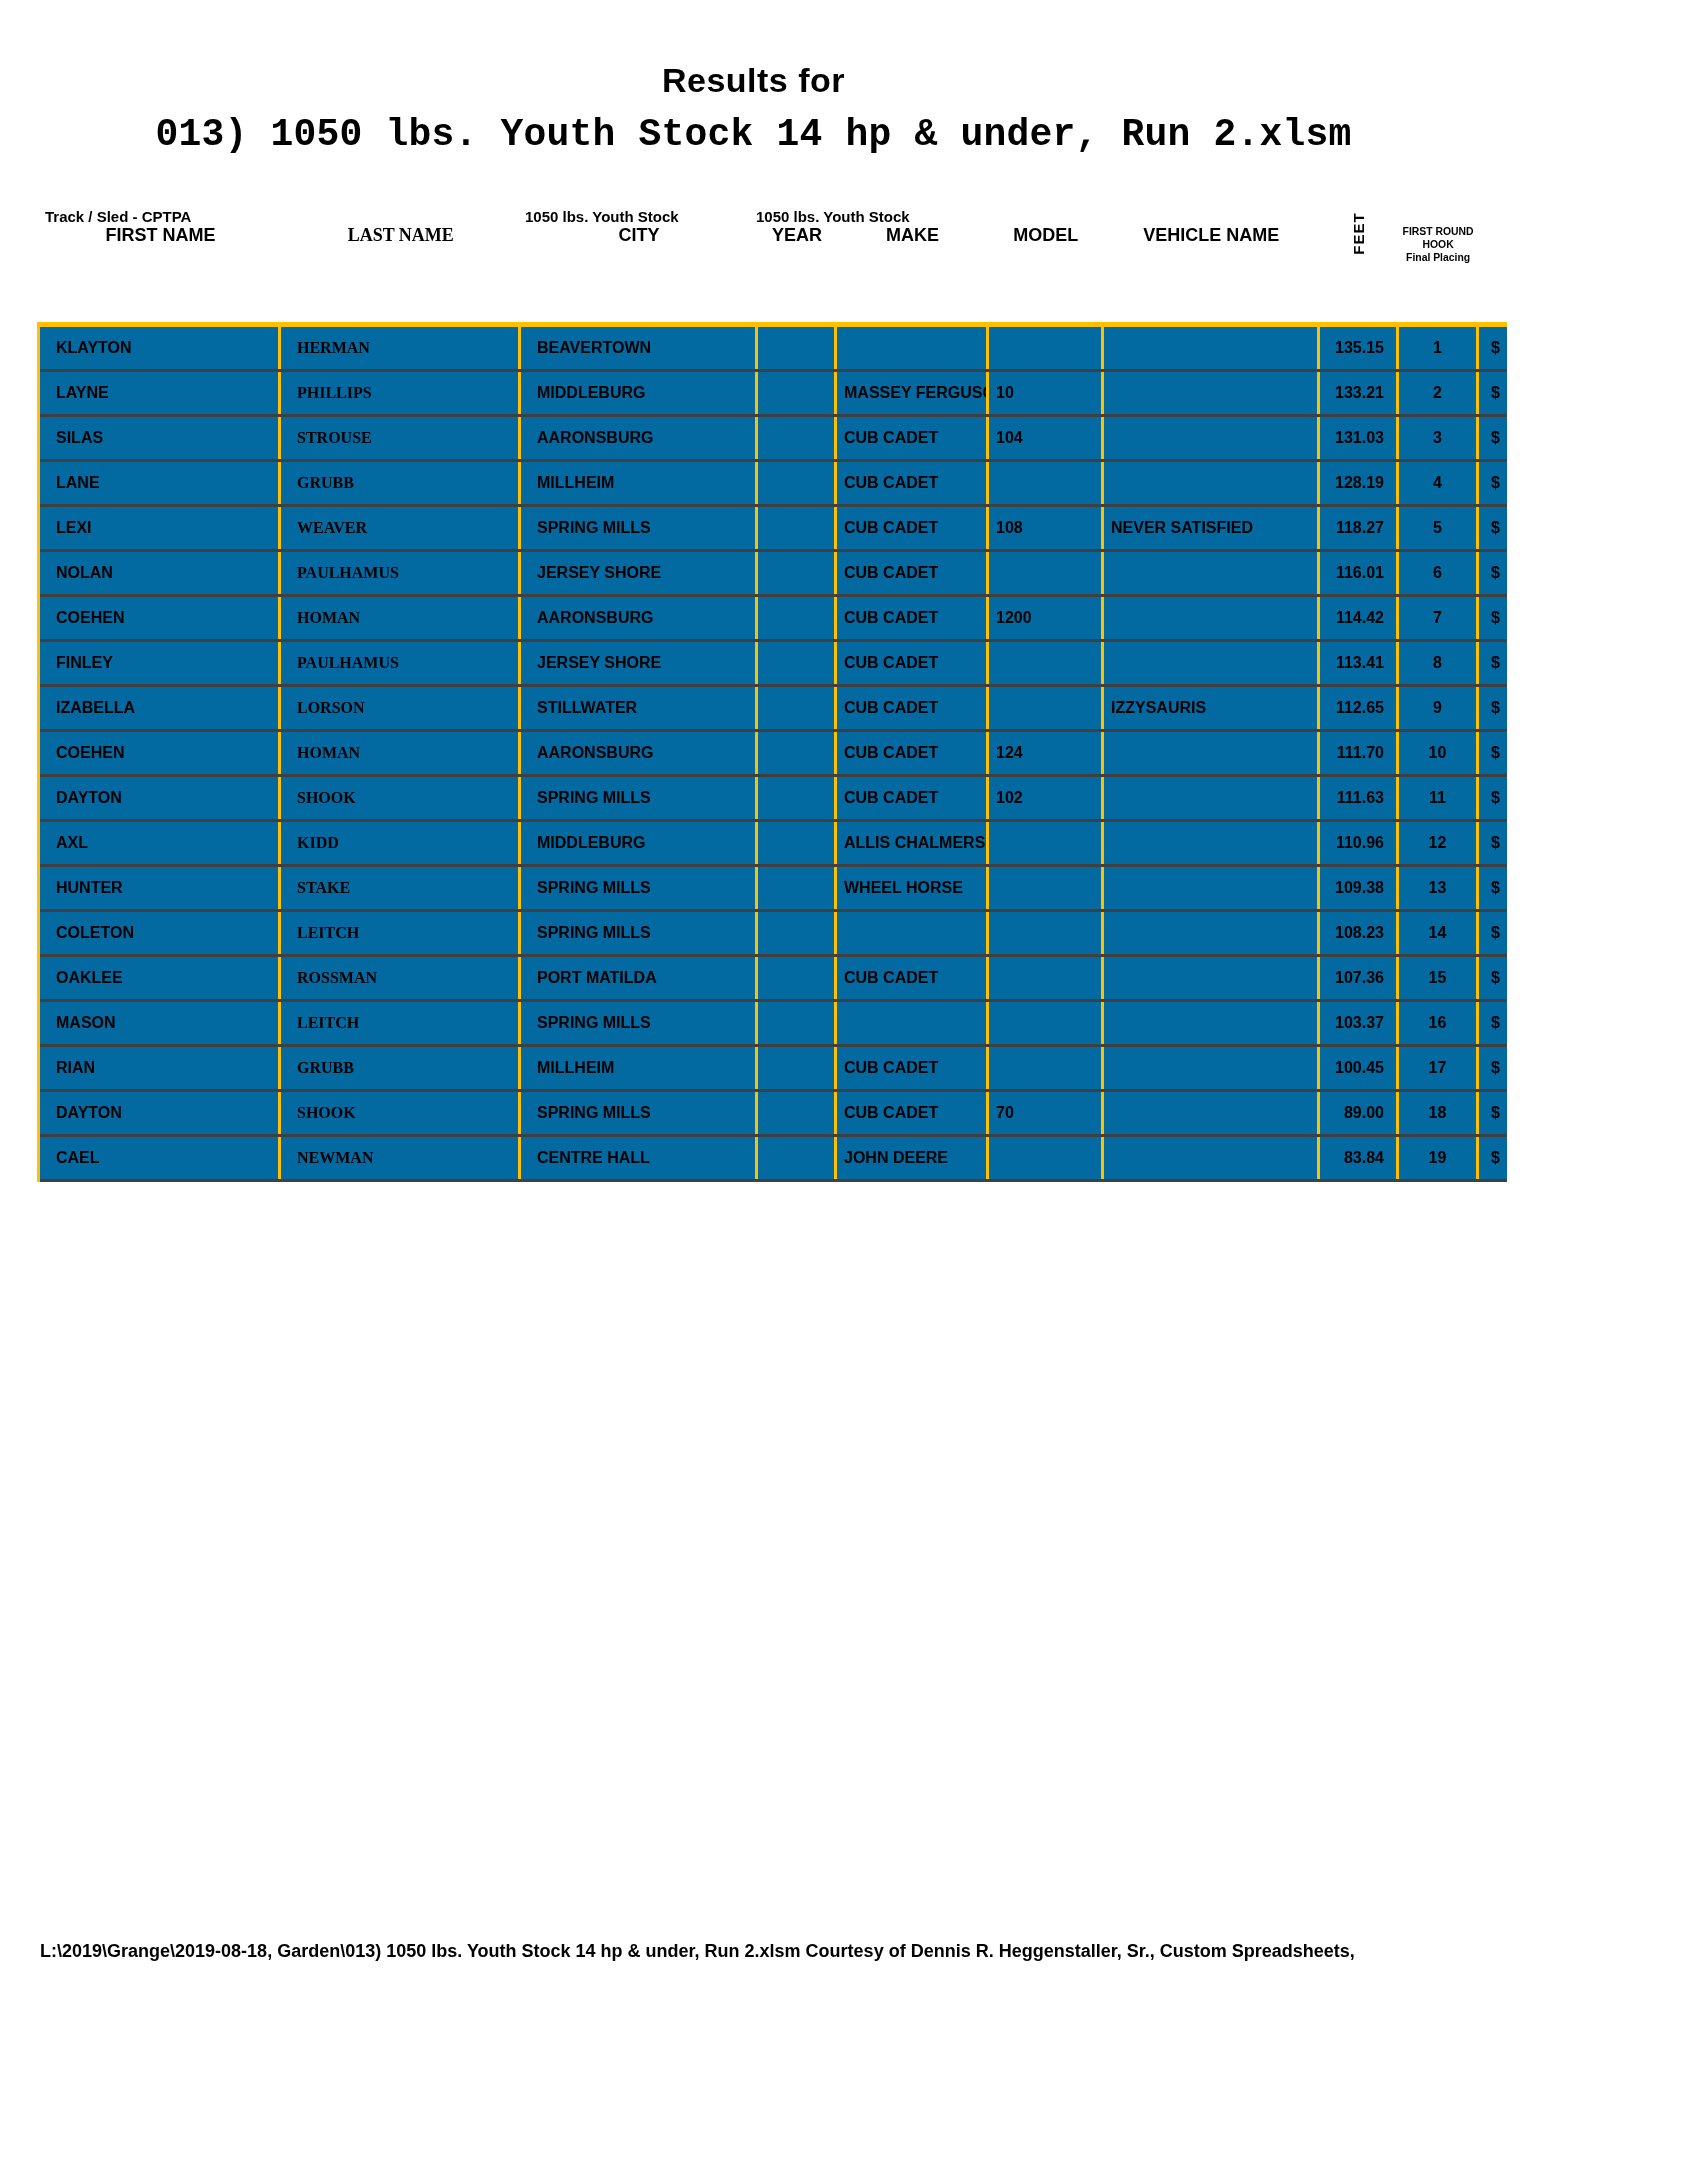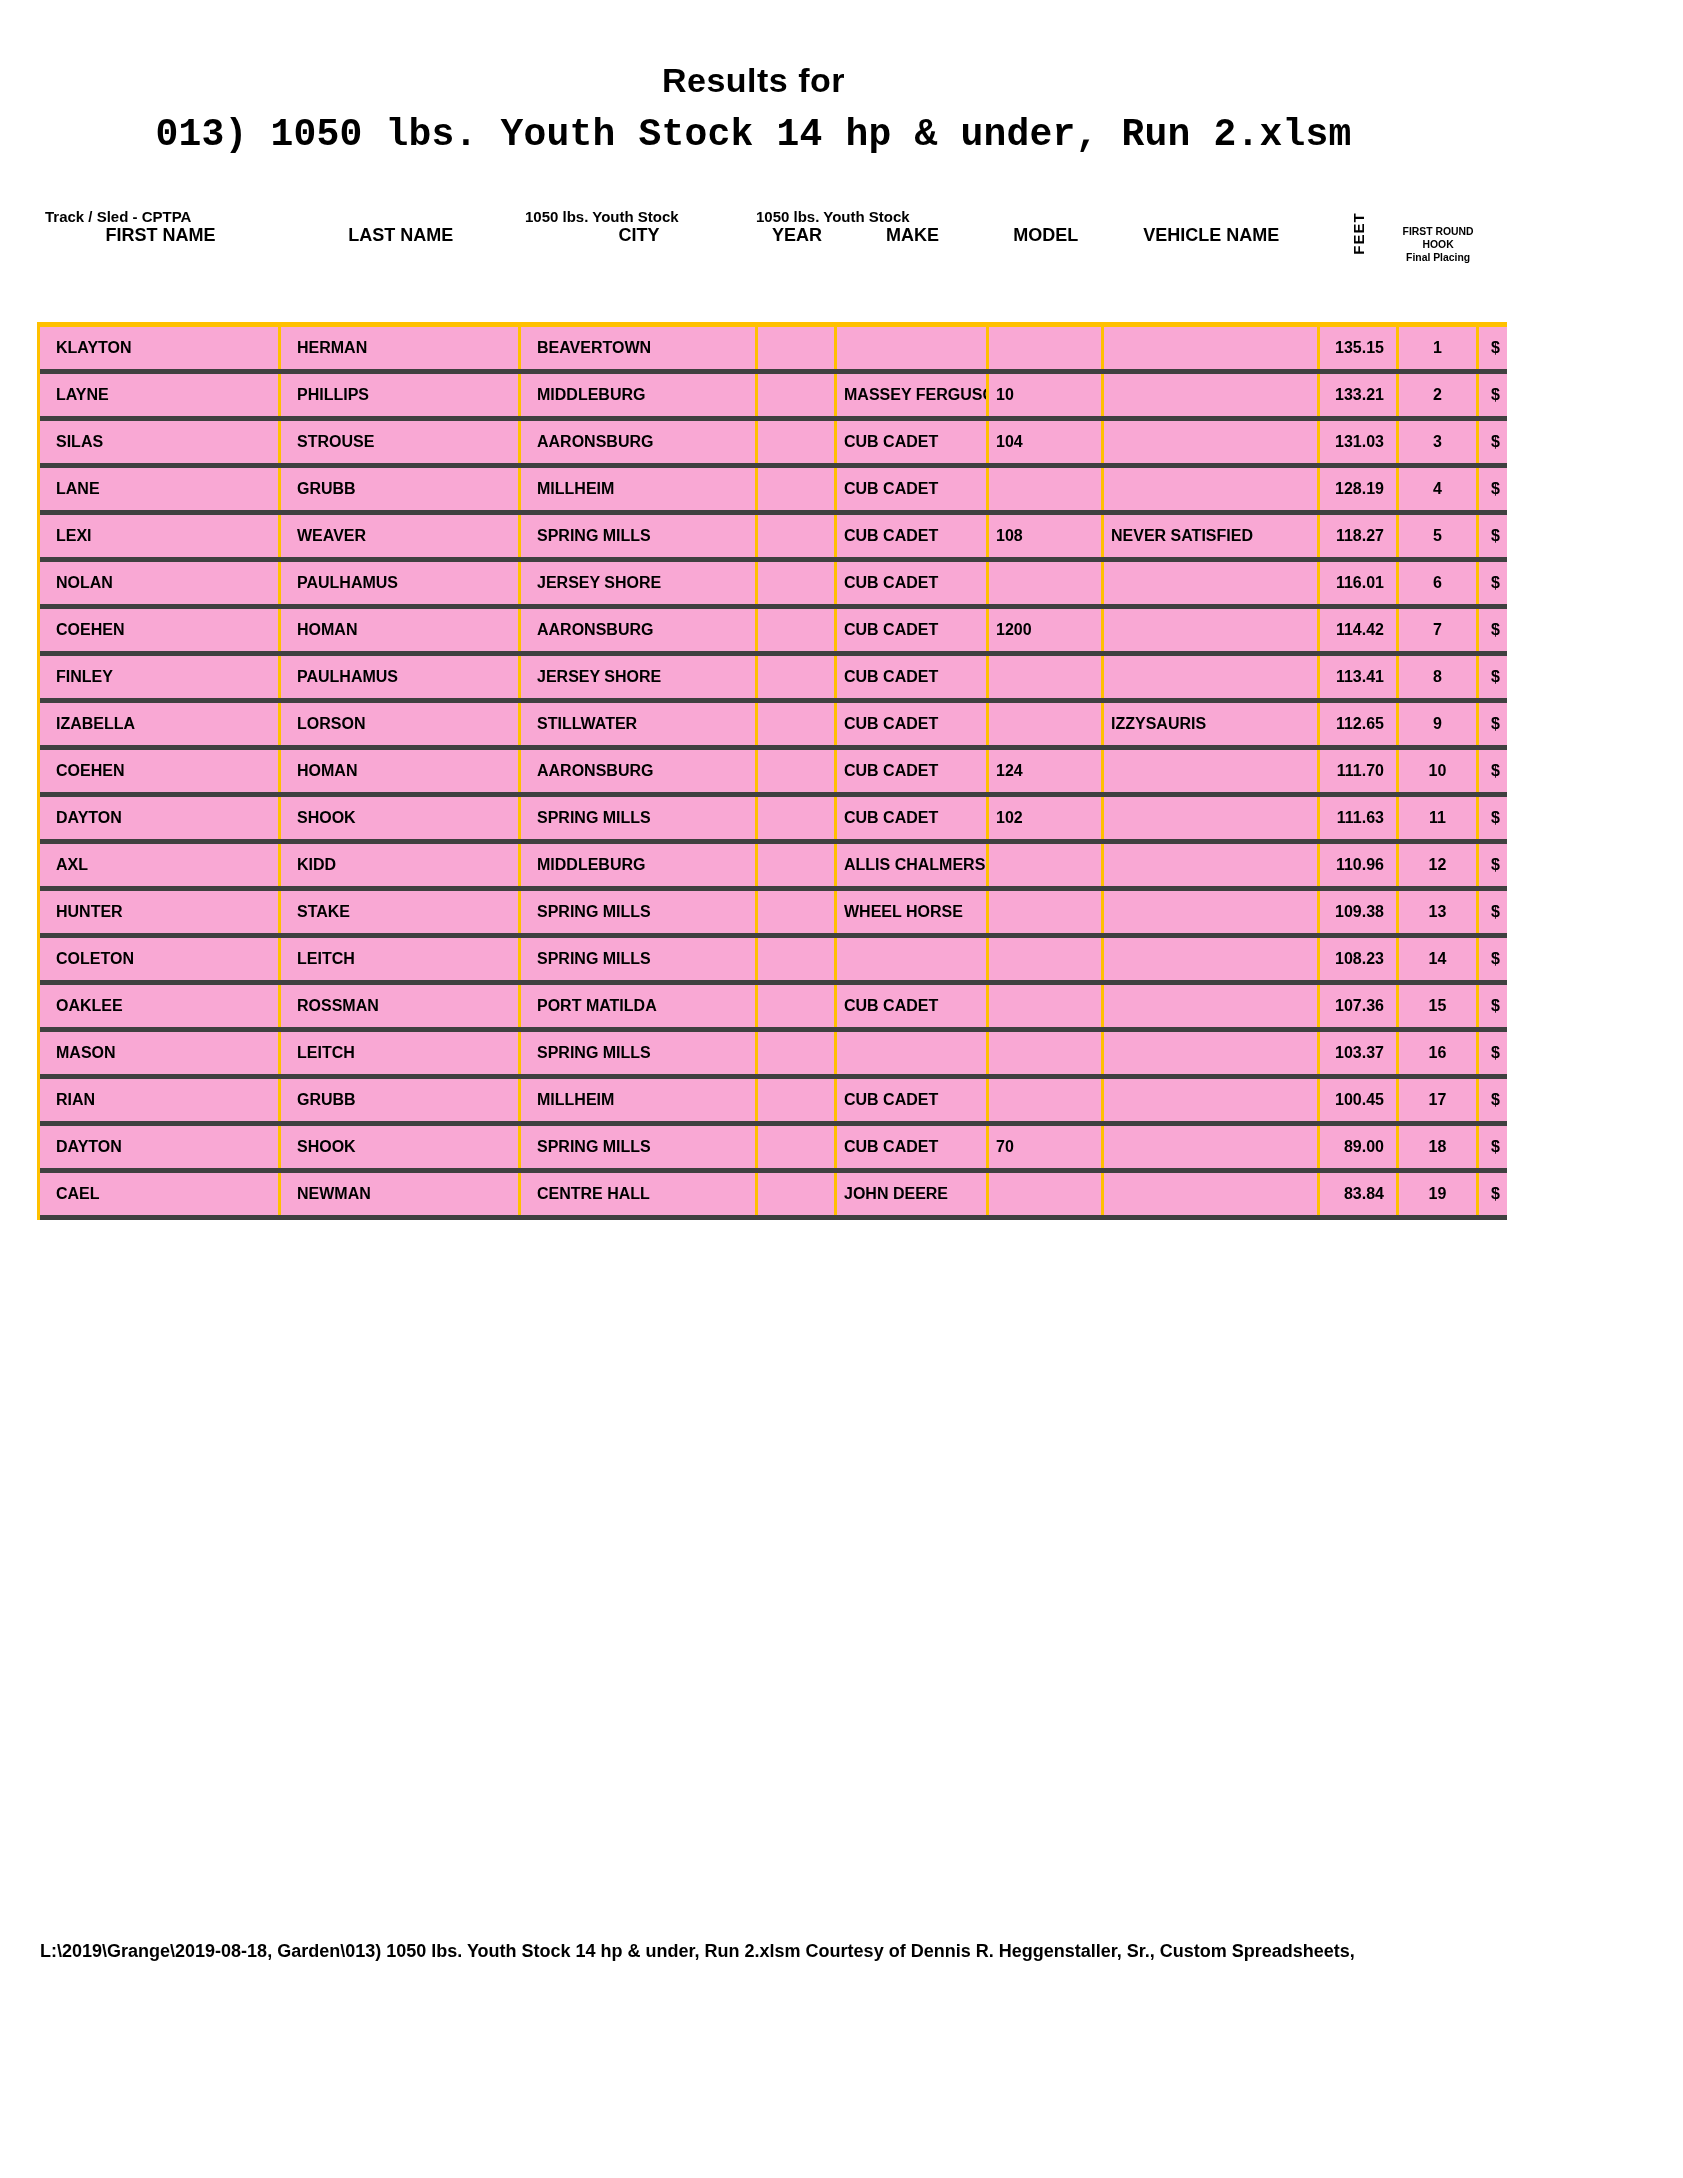--- a/index.html
+++ b/index.html
@@ -11,39 +11,39 @@
   .title1 { position:absolute; top:61px; left:0; width:100%; text-align:center; font-size:34px; letter-spacing:0.5px; }
   .title2 { position:absolute; top:113px; left:0; width:100%; text-align:center; font-size:38px; letter-spacing:0.2px;font-family:Liberation Mono, monospace; }
 
   .meta { position:absolute; top:208px; left:0; width:100%; height:26px; font-size:15px; }
   .meta .track { position:absolute; left:45px; top:0; white-space:nowrap; }
   .meta .cls1 { position:absolute; left:525px; top:0; width:230px; overflow:hidden; white-space:nowrap; }
   .meta .cls2 { position:absolute; left:756px; top:0; width:226px; overflow:hidden; white-space:nowrap; }
 
   
   .c-first   { width:241px; }
-  .c-last    { width:240px; }
+  .c-last    { width:240px;font-family:Liberation Serif, serif; }
   .c-city    { width:237px; }
   .c-year    { width:79px;  }
   .c-make    { width:152px; }
   .c-model   { width:115px; }
   .c-vehicle { width:216px; }
   .c-feet    { width:79px;  }
   .c-hook    { width:80px;  }
   .c-payout  { width:121px; }
 
   .colheads { position:absolute; left:37px; top:225px; width:1562px; height:81px; display:flex; align-items:flex-start; }
   .colheads .spacer { width:3px; height:1px; }
   .colheads .hc { box-sizing:border-box; display:flex; align-items:center; justify-content:center; text-align:center; font-size:18px; }
   .feet-rot { transform:rotate(-90deg); font-size:15px; letter-spacing:1px; }
   .hook-head { font-size:10.4px; line-height:13px; text-align:center; }
   .payout-head { font-size:30px; }
 
   .results { position:absolute; left:37px; top:322px; width:1562px; border-top:5px solid #FFC000; border-left:3px solid #FFC000; }
-  .trow { display:flex; height:42px; border-bottom:5px solid #404040; background:#f9a8d4; }
+  .trow { display:flex; height:42px; border-bottom:3px solid #404040; background:#0369a1; }
   .cell {
     box-sizing:border-box; height:100%; display:flex; align-items:center;
     border-right:3px solid #FFC000; font-size:16px; overflow:hidden; white-space:nowrap;
   }
   .cell.txt  { padding-left:16px; }
   .cell.txt2 { padding-left:7px; }
   .cell.num  { justify-content:flex-end; padding-right:12px; }
   .cell.mid  { justify-content:center; }
   .cell.pay  { justify-content:space-between; padding:0 14px 0 12px; }
 

